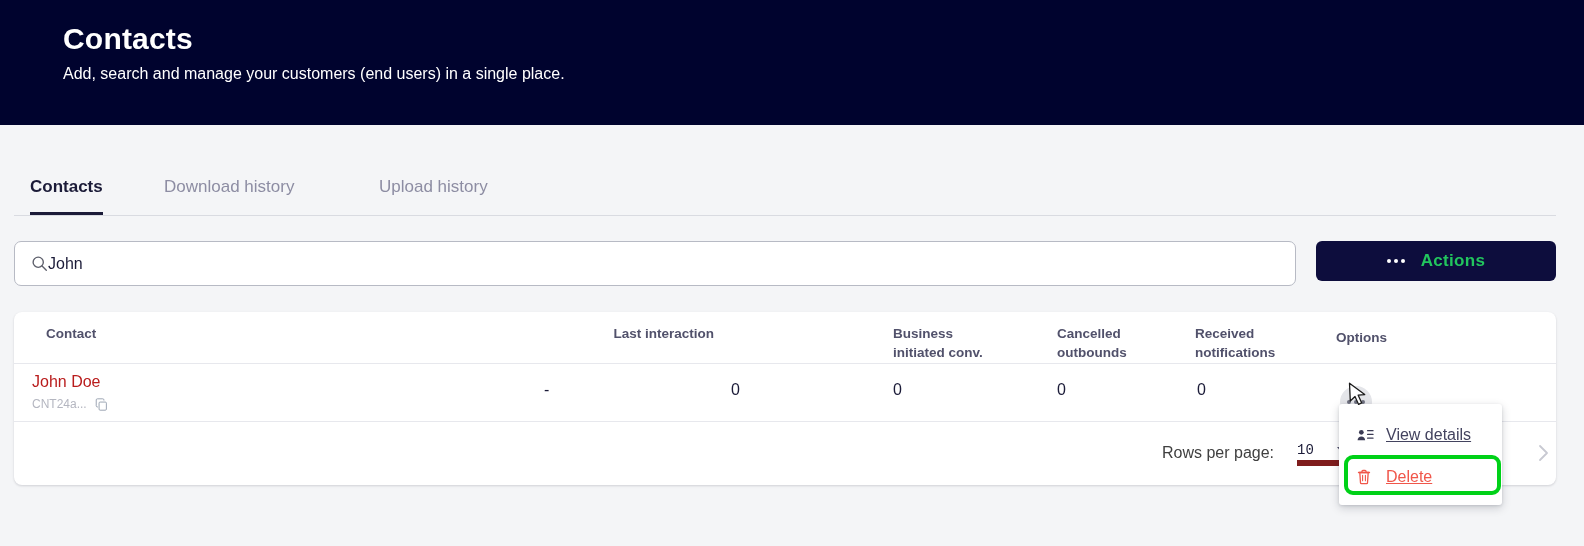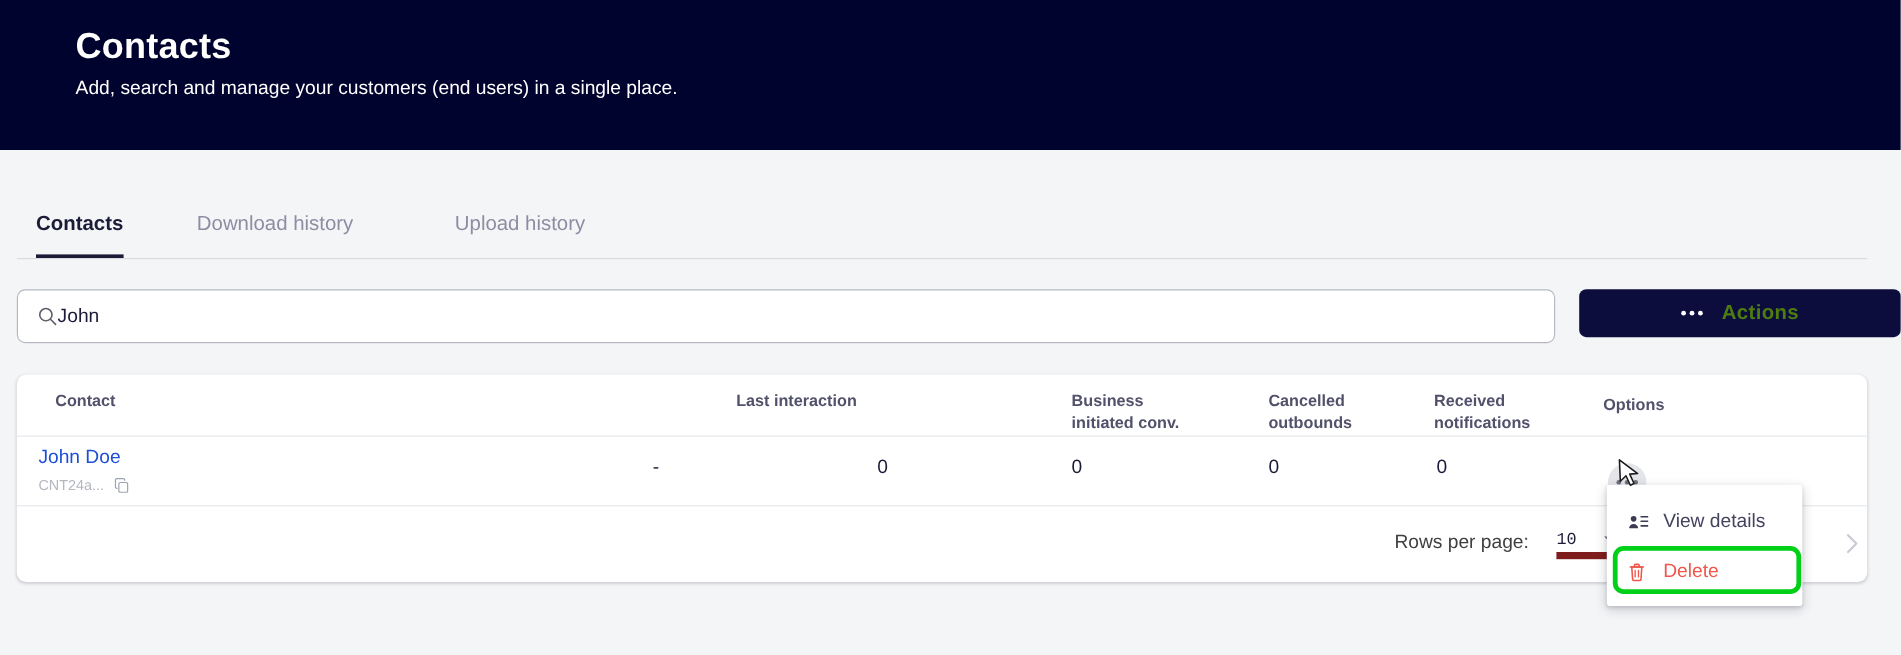--- a/index.html
+++ b/index.html
@@ -49,22 +49,22 @@
     border: 1px solid #b7bac4; border-radius: 7px; background: #ffffff;
     display: flex; align-items: center;
   }
   .search-icon { margin-left: 16px; display: flex; align-items: center; }
   .search-value {
     font-size: 16px; color: #1b1b38;
     background: transparent; border: none; outline: none; width: 1180px;
     font-family: "Liberation Sans", sans-serif;
   }
   .actions-btn {
-    position: absolute; left: 1316px; top: 241px; width: 268px; height: 40px;
-    background: #0d0d3d; border-radius: 6px; color: #4d7c0f;
+    position: absolute; left: 1316px; top: 241px; width: 240px; height: 40px;
+    background: #0d0d3d; border-radius: 6px; color: #22c55e;
     display: flex; align-items: center; justify-content: center; cursor: pointer;
   }
   .dots { display: inline-flex; gap: 3px; margin-right: 16px; }
   .dots i { width: 4px; height: 4px; border-radius: 50%; background: #ffffff; display: block; }
   .actions-label { font-size: 17px; font-weight: bold; letter-spacing: .3px; }
 
   
   .card {
     position: absolute; left: 14px; top: 312px; width: 1542px; height: 173px;
     background: #ffffff; border-radius: 8px;
@@ -72,21 +72,21 @@
     overflow: hidden;
   }
   .thead { position: absolute; left: 0; top: 0; width: 100%; height: 51px; }
   .th {
     position: absolute; font-size: 13.5px; font-weight: bold; color: #51516b;
     line-height: 19px; top: 12px;
   }
   .row-sep { position: absolute; left: 0; top: 51px; width: 100%; height: 1px; background: #e7e8ed; }
   .tbody { position: absolute; left: 0; top: 52px; width: 100%; height: 57px; }
   .td { position: absolute; font-size: 16px; color: #1b1b38; top: 17px; }
-  .contact-name { position: absolute; left: 18px; top: 9px; font-size: 16px; color: #1d4ed8; }
+  .contact-name { position: absolute; left: 18px; top: 9px; font-size: 16px; color: #b91c1c; }
   .contact-id {
     position: absolute; left: 18px; top: 33px; font-size: 12px; color: #b4b6c0;
     display: flex; align-items: center; gap: 8px;
   }
   .copy-icon { cursor: pointer; display: inline-flex; }
   .row-sep2 { position: absolute; left: 0; top: 109px; width: 100%; height: 1px; background: #e7e8ed; }
 
   
   .opt-btn {
     position: absolute; left: 1326px; top: 74px; width: 32px; height: 32px;
@@ -122,21 +122,21 @@
     background: #ffffff; border-radius: 3px;
     box-shadow: 0 3px 10px rgba(16,24,40,.18), 0 1px 3px rgba(16,24,40,.12);
   }
   .menu-item {
     position: absolute; left: 0; width: 163px; height: 44px;
     display: flex; align-items: center; cursor: pointer;
   }
   #mi0 { top: 9px; }
   #mi1 { top: 51px; }
   .menu-icon { margin-left: 18px; display: flex; align-items: center; width: 17px; }
-  .menu-label { margin-left: 12px; font-size: 16px; }
+  .menu-label { margin-left: 12px; font-size: 16px; text-decoration: underline; }
   .label-view { color: #43435f; }
   .label-delete { color: #f0564a; }
   .green-highlight {
     position: absolute; left: 1344px; top: 455px; width: 157px; height: 40px;
     border: 4px solid #00d118; border-radius: 9px; pointer-events: none;
   }
 
   
   .cursor { position: absolute; left: 1348px; top: 382px; pointer-events: none; }
 </style>

